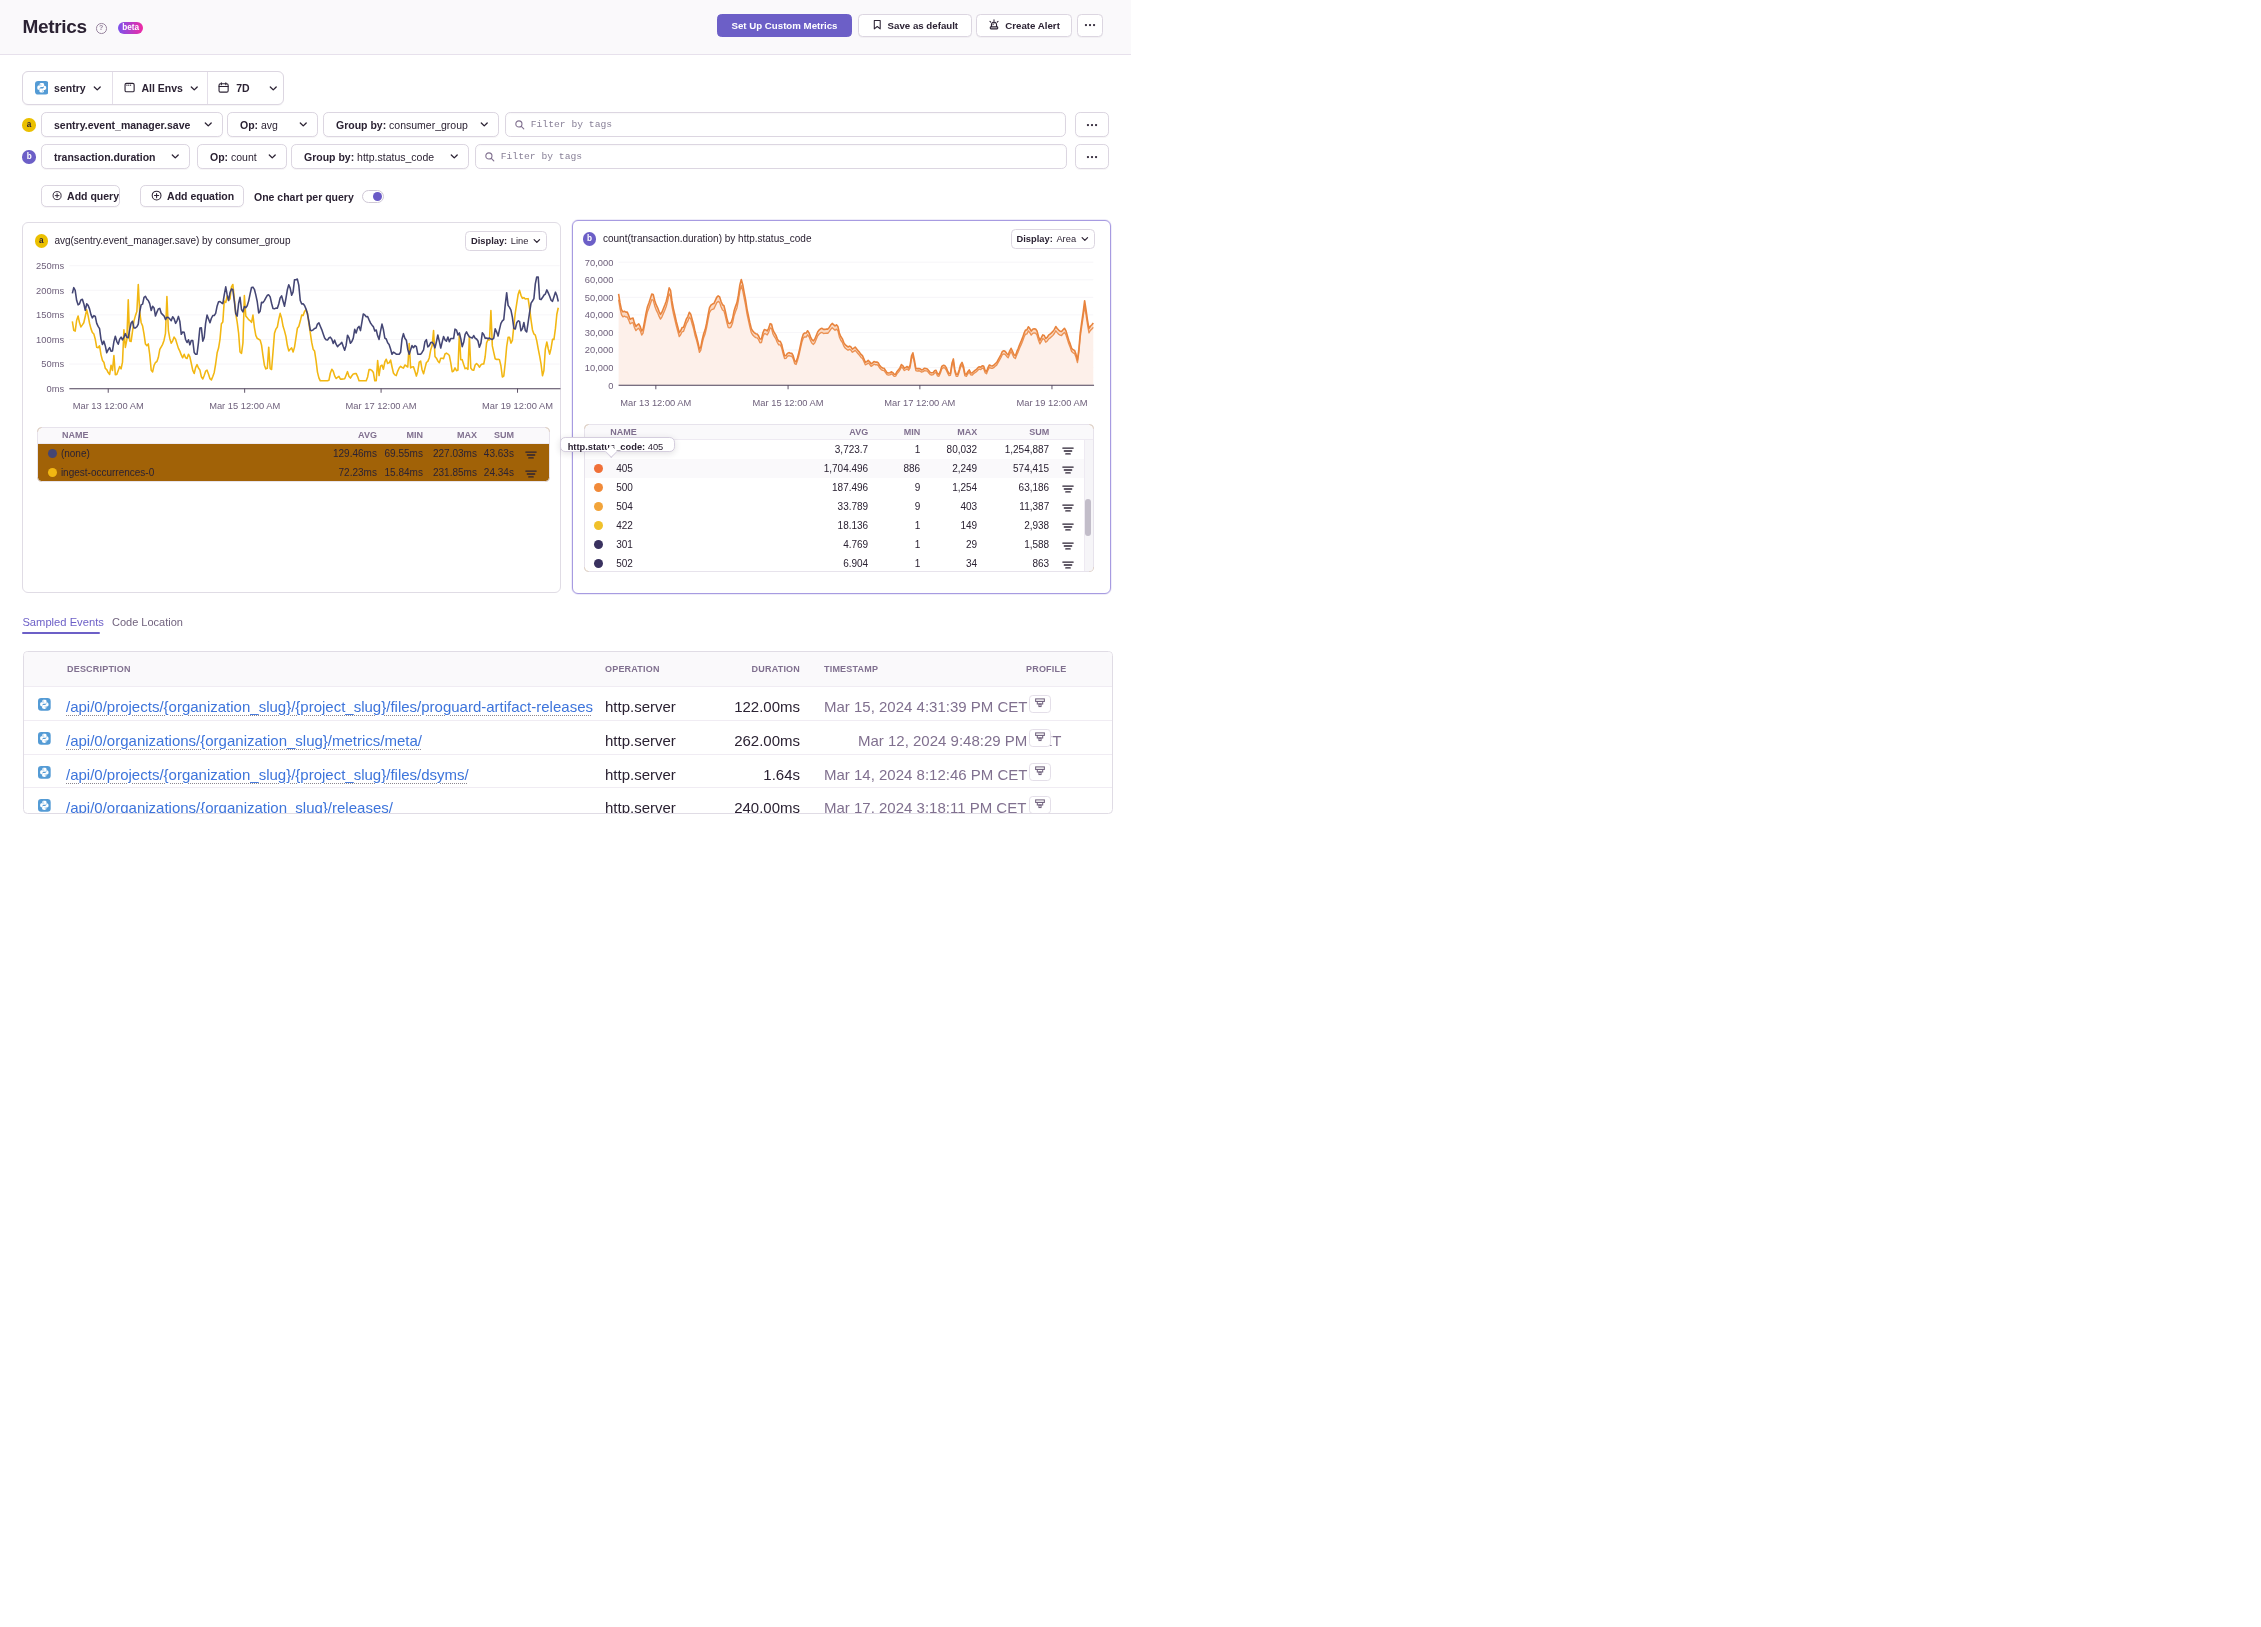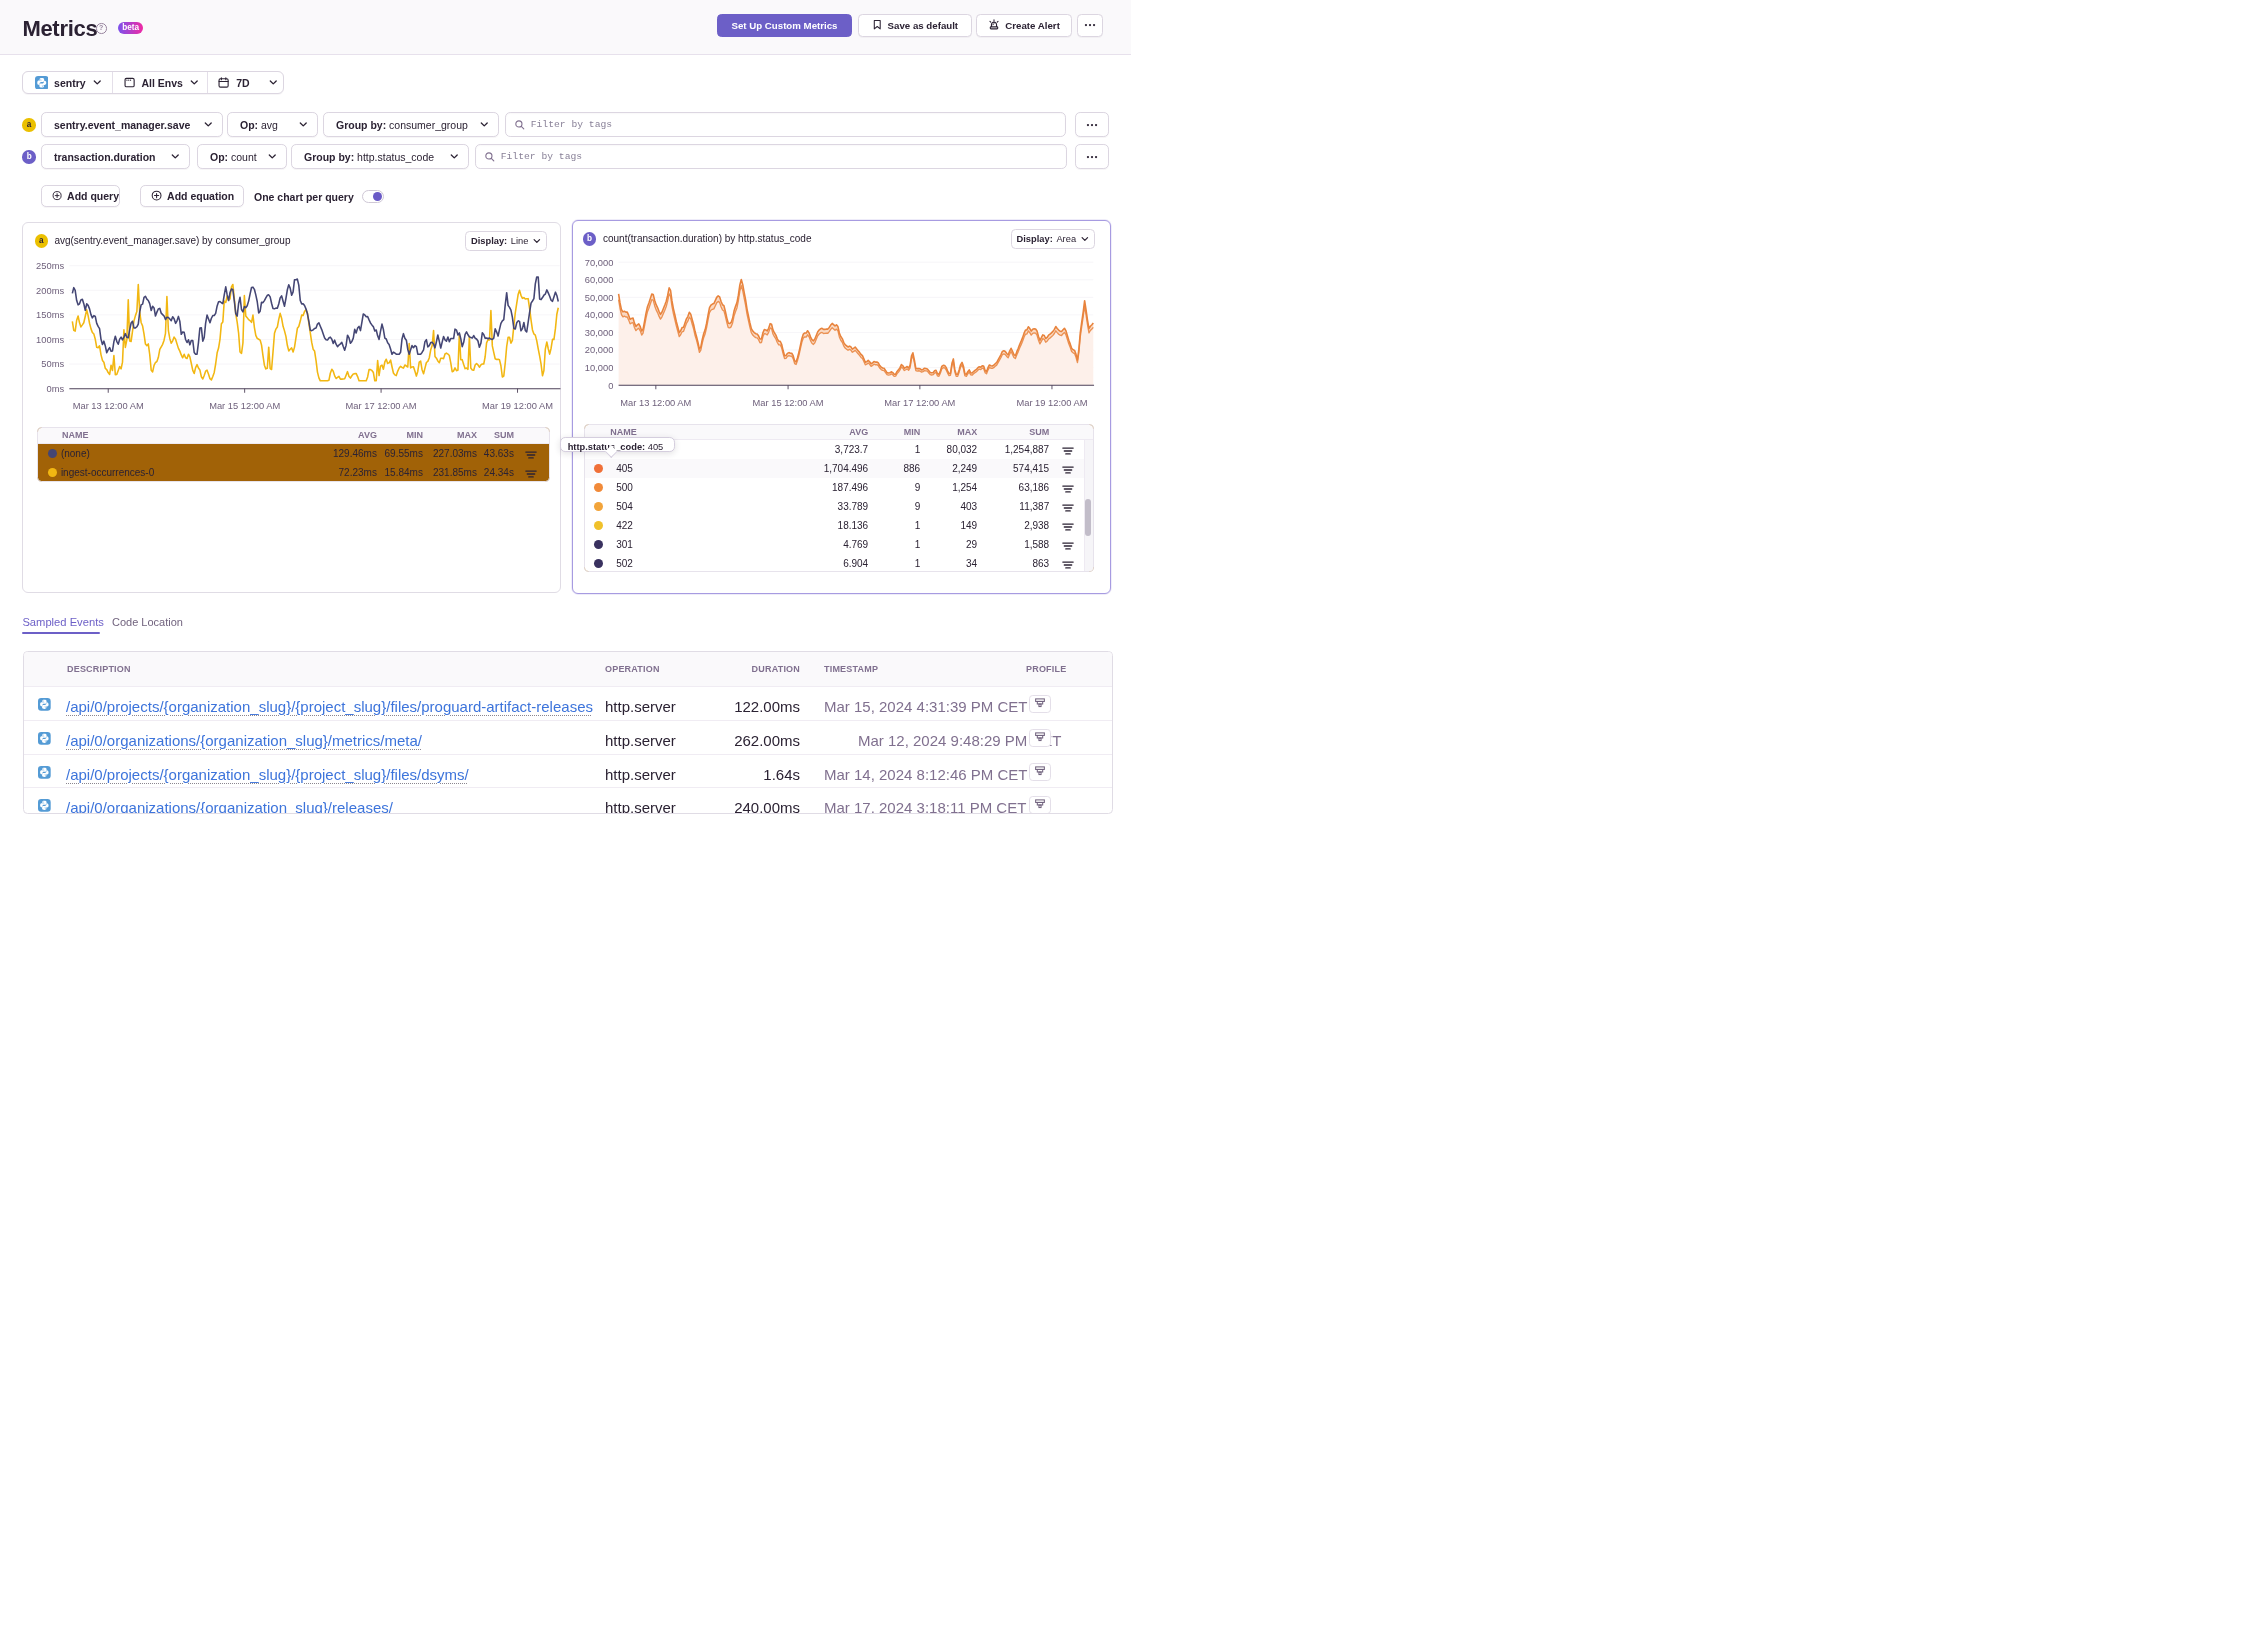--- a/index.html
+++ b/index.html
@@ -1,26 +1,26 @@
 <!DOCTYPE html>
 <html style="font-size:12px"><head><meta charset="utf-8"><style>
 *{margin:0;padding:0;box-sizing:border-box;}
 html,body{width:1131px;height:814px;overflow:hidden;}
 body{font-family:"Liberation Sans",sans-serif;background:#fff;color:#2b2233;position:relative;}
 .abs{position:absolute;}
 
 .header{position:absolute;left:0;top:0;width:1131px;height:55px;background:#faf9fb;border-bottom:0.7px solid #e7e1ec;}
-.h-title{position:absolute;left:22.4px;top:15.7px;font-size:22px;font-weight:700;letter-spacing:-0.3px;color:#2b2233;}
+.h-title{position:absolute;left:22.4px;top:15.7px;font-size:19px;font-weight:700;letter-spacing:-0.3px;color:#2b2233;}
 .h-help{position:absolute;left:96px;top:23px;width:10.5px;height:10.5px;border:1.2px solid #98859f;border-radius:50%;color:#98859f;font-size:7px;font-weight:700;text-align:center;line-height:8.2px;}
 .beta{position:absolute;left:118px;top:22.4px;width:25.4px;height:12px;border-radius:6.7px;background:linear-gradient(90deg,#7b51ec,#ef2aa4);color:#fff;font-size:8.2px;font-weight:700;text-align:center;line-height:12px;}
 .btn{position:absolute;top:13.5px;height:23px;border-radius:4.5px;font-size:9.7px;font-weight:700;display:flex;align-items:center;justify-content:center;gap:5.2px;}
 .btn.white{background:#fff;border:0.7px solid #dcd6e1;color:#2b2233;box-shadow:0 0.7px 0.7px rgba(43,34,51,.04);}
 .btn.purple{background:#6c5fc7;color:#fff;border:0.7px solid #6c5fc7;}
 
-.fbar{position:absolute;left:22.4px;top:71px;width:262px;height:23px;background:#fff;border:0.7px solid #dcd6e1;border-radius:6px;display:flex;align-items:center;box-shadow:0 0.7px 0.7px rgba(43,34,51,.04);}
+.fbar{position:absolute;left:22.4px;top:71px;width:262px;height:34px;background:#fff;border:0.7px solid #dcd6e1;border-radius:6px;display:flex;align-items:center;box-shadow:0 0.7px 0.7px rgba(43,34,51,.04);}
 .fseg{display:flex;align-items:center;height:100%;gap:6px;font-size:10.5px;font-weight:700;color:#2b2233;}
 .fsep{width:0.7px;height:100%;background:#e4dfe9;}
 
 .qbadge{position:absolute;width:13.5px;height:13.5px;border-radius:50%;font-size:8.2px;font-weight:700;text-align:center;line-height:13.5px;}
 .qbtn{position:absolute;height:25.4px;background:#fff;border:0.7px solid #dcd6e1;border-radius:5.2px;display:flex;align-items:center;font-size:10.5px;color:#2b2233;box-shadow:0 0.7px 0.7px rgba(43,34,51,.04);}
 .qbtn b{font-weight:700;}
 .qinput{position:absolute;height:25.4px;background:#fff;border:0.7px solid #dcd6e1;border-radius:5.2px;display:flex;align-items:center;box-shadow:inset 0 0.7px 1.5px rgba(43,34,51,.04);}
 .qinput .ph{font-family:"Liberation Mono",monospace;font-size:9.7px;color:#888097;margin-left:6px;letter-spacing:0px;}
 .sbtn{position:absolute;height:21.7px;background:#fff;border:0.7px solid #dcd6e1;border-radius:5.2px;display:flex;align-items:center;gap:5.2px;font-size:10.5px;font-weight:700;color:#2b2233;box-shadow:0 0.7px 0.7px rgba(43,34,51,.04);white-space:nowrap;}
 .toglabel{position:absolute;font-size:10.5px;font-weight:700;color:#2b2233;}

